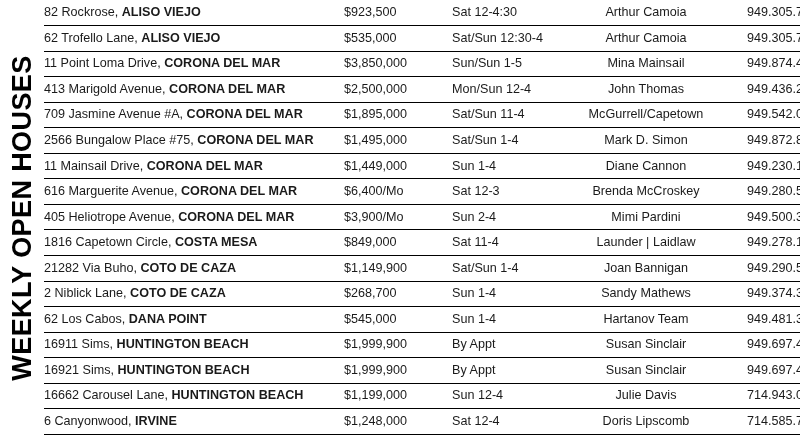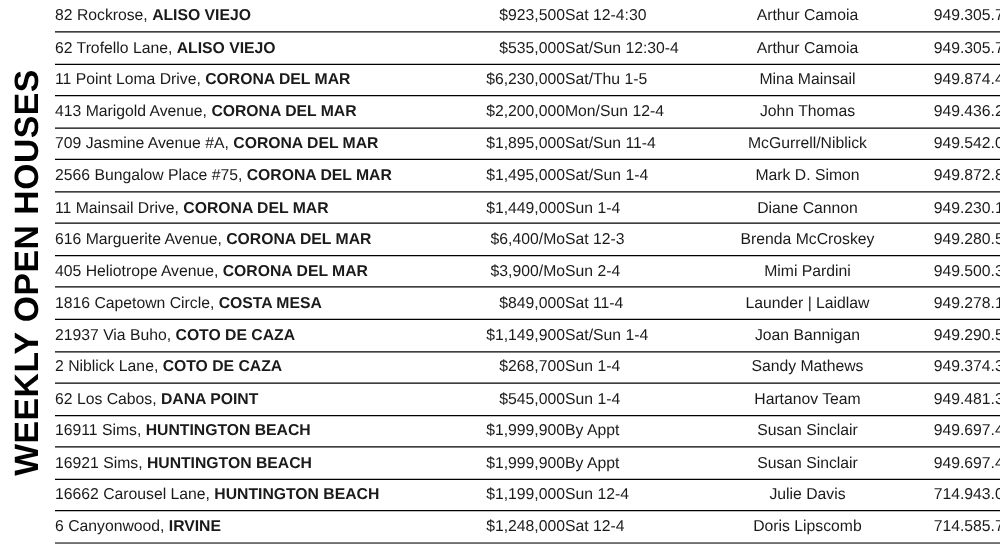--- a/index.html
+++ b/index.html
@@ -57,21 +57,21 @@
   }
   #listings td {
     border-bottom: 1px solid #000000;
     font-size: 12.6px;
     vertical-align: middle;
     padding: 0 0 1px 0;
     white-space: nowrap;
     overflow: hidden;
   }
   td.c-addr { width: 300px; padding-left: 4px; }
-  td.c-price { width: 108px; text-align: right; padding-right: 6px; }
+  td.c-price { width: 108px; text-align: left; padding-right: 6px; }
   td.c-times { width: 120px; padding-left: 16px; }
   td.c-agent { width: 148px; padding-left: 10px; text-align: center; }
   td.c-phone { width: 104px; text-align: right; padding-right: 4px; }
   .city {
     font-weight: bold;
   }
   .addr-street { font-weight: normal; }
 </style>
 </head>
 <body>
@@ -93,37 +93,37 @@
         </tr>
         <tr>
           <td class="c-addr"><span class="addr-street">62 Trofello Lane, </span><span class="city">ALISO VIEJO</span></td>
           <td class="c-price">$535,000</td>
           <td class="c-times">Sat/Sun 12:30-4</td>
           <td class="c-agent">Arthur Camoia</td>
           <td class="c-phone">949.305.7698</td>
         </tr>
         <tr>
           <td class="c-addr"><span class="addr-street">11 Point Loma Drive, </span><span class="city">CORONA DEL MAR</span></td>
-          <td class="c-price">$6,230,000</td>
-          <td class="c-times">Sat/Thu 1-5</td>
+          <td class="c-price">$3,850,000</td>
+          <td class="c-times">Sun/Sun 1-5</td>
           <td class="c-agent">Mina Mainsail</td>
           <td class="c-phone">949.874.4020</td>
         </tr>
         <tr>
           <td class="c-addr"><span class="addr-street">413 Marigold Avenue, </span><span class="city">CORONA DEL MAR</span></td>
-          <td class="c-price">$2,200,000</td>
+          <td class="c-price">$2,500,000</td>
           <td class="c-times">Mon/Sun 12-4</td>
           <td class="c-agent">John Thomas</td>
           <td class="c-phone">949.436.2893</td>
         </tr>
         <tr>
           <td class="c-addr"><span class="addr-street">709 Jasmine Avenue #A, </span><span class="city">CORONA DEL MAR</span></td>
           <td class="c-price">$1,895,000</td>
           <td class="c-times">Sat/Sun 11-4</td>
-          <td class="c-agent">McGurrell/Niblick</td>
+          <td class="c-agent">McGurrell/Capetown</td>
           <td class="c-phone">949.542.0192</td>
         </tr>
         <tr>
           <td class="c-addr"><span class="addr-street">2566 Bungalow Place #75, </span><span class="city">CORONA DEL MAR</span></td>
           <td class="c-price">$1,495,000</td>
           <td class="c-times">Sat/Sun 1-4</td>
           <td class="c-agent">Mark D. Simon</td>
           <td class="c-phone">949.872.8322</td>
         </tr>
         <tr>
@@ -148,21 +148,21 @@
           <td class="c-phone">949.500.3628</td>
         </tr>
         <tr>
           <td class="c-addr"><span class="addr-street">1816 Capetown Circle, </span><span class="city">COSTA MESA</span></td>
           <td class="c-price">$849,000</td>
           <td class="c-times">Sat 11-4</td>
           <td class="c-agent">Launder | Laidlaw</td>
           <td class="c-phone">949.278.1657</td>
         </tr>
         <tr>
-          <td class="c-addr"><span class="addr-street">21937 Via Buho, </span><span class="city">COTO DE CAZA</span></td>
+          <td class="c-addr"><span class="addr-street">21282 Via Buho, </span><span class="city">COTO DE CAZA</span></td>
           <td class="c-price">$1,149,900</td>
           <td class="c-times">Sat/Sun 1-4</td>
           <td class="c-agent">Joan Bannigan</td>
           <td class="c-phone">949.290.5051</td>
         </tr>
         <tr>
           <td class="c-addr"><span class="addr-street">2 Niblick Lane, </span><span class="city">COTO DE CAZA</span></td>
           <td class="c-price">$268,700</td>
           <td class="c-times">Sun 1-4</td>
           <td class="c-agent">Sandy Mathews</td>

